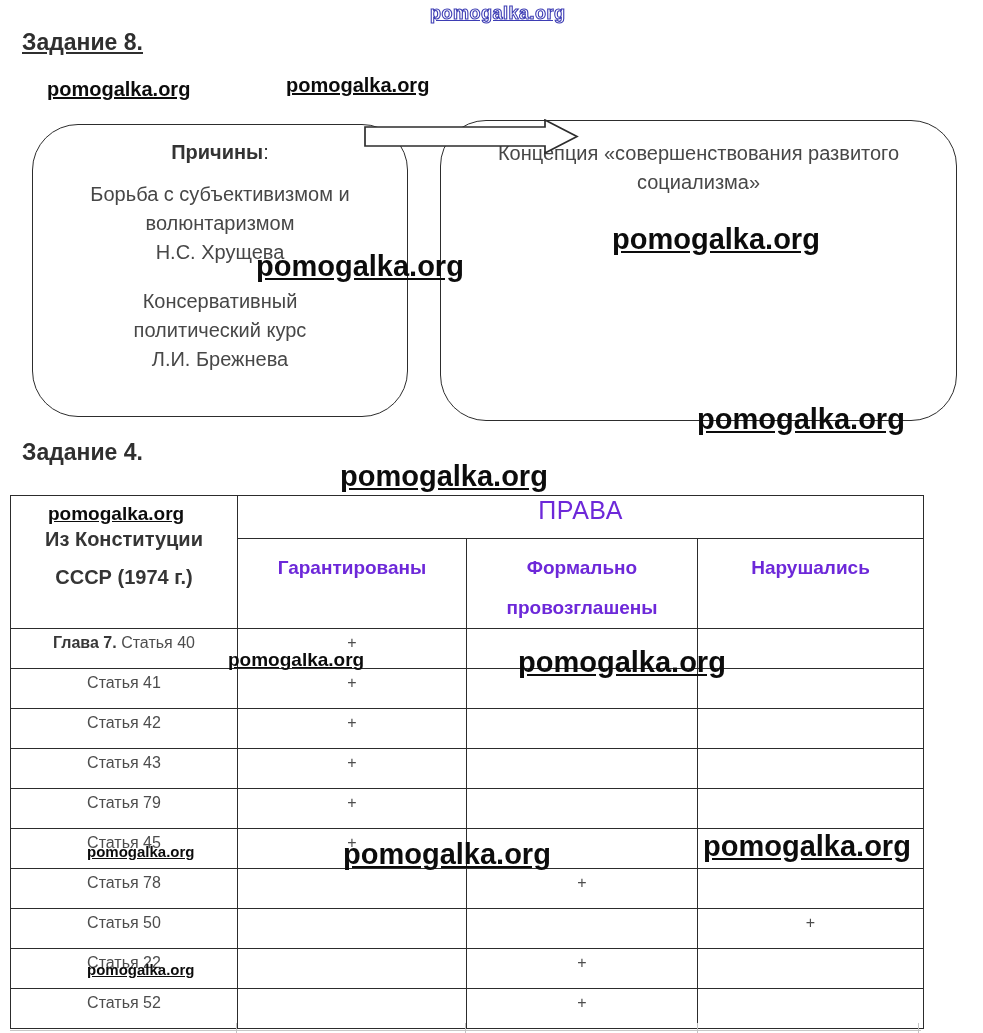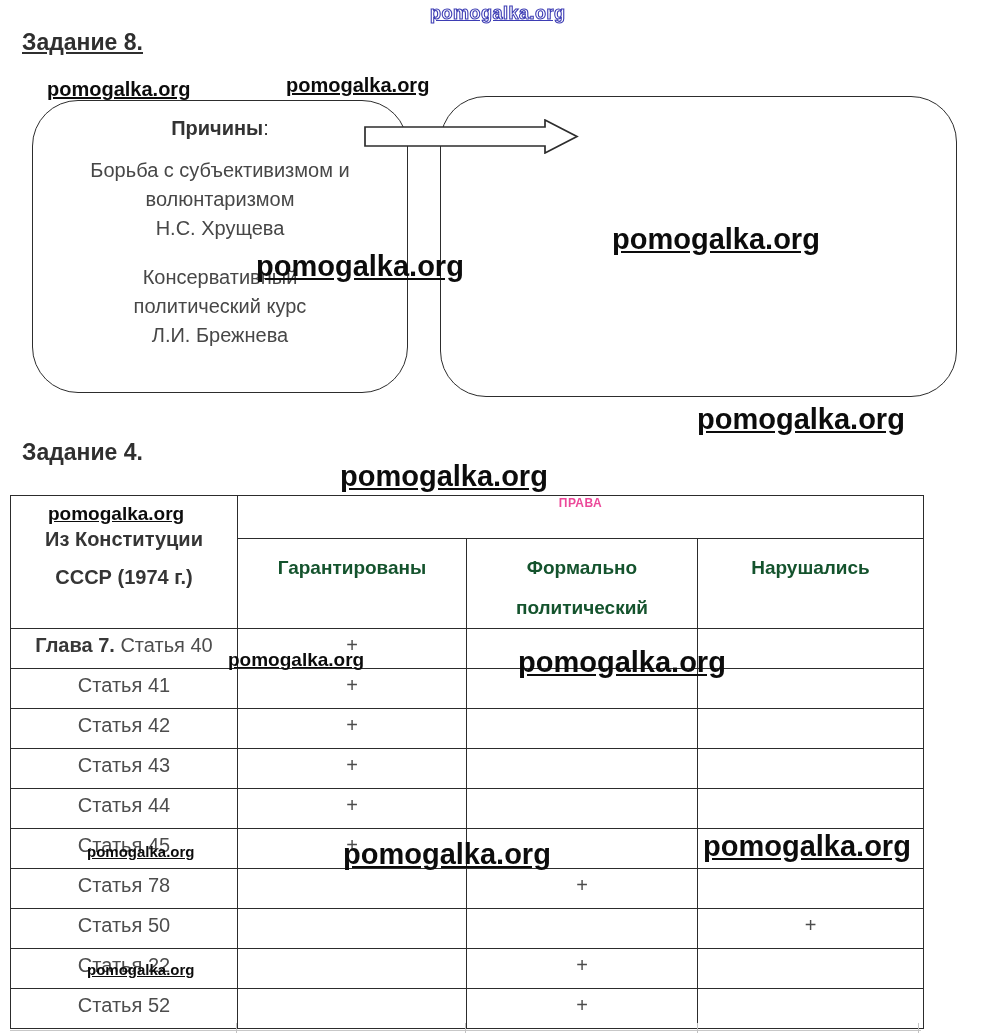--- a/index.html
+++ b/index.html
@@ -25,20 +25,21 @@
 
   
   .flow-box {
     position: absolute;
     border: 1.7px solid #2d2d2d;
     border-radius: 46px;
     background: #ffffff;
     text-align: center;
     color: #474747;
     z-index: 1;
+    margin-top: 24px;
   }
   #causes-box  { left: 32px;  top: 100px; width: 376px; height: 293px; padding: 16px 14px 0 14px; }
   #effect-box  { left: 440px; top: 96px;  width: 517px; height: 301px; padding: 18px 12px 0 12px; }
   .flow-box h2 {
     font-size: 20px;
     font-weight: 700;
     color: #333333;
     margin-bottom: 16px;
   }
   .flow-box h2 .colon { font-weight: 400; }
@@ -78,38 +79,38 @@
   th.corner {
     font-size: 20px;
     font-weight: 700;
     color: #353535;
     line-height: 38px;
     white-space: pre-line;
     padding-top: 24px;
   }
   th.group {
     height: 43px;
-    font-size: 12px;
-    font-weight: 700;
-    color: #ec4899;
+    font-size: 25px;
+    font-weight: 400;
+    color: #6d28d9;
     letter-spacing: 0.5px;
     vertical-align: middle;
   }
   th.sub {
     height: 80px;
     font-size: 19px;
     font-weight: 700;
-    color: #14532d;
+    color: #6d28d9;
     padding-top: 9px;
     line-height: 40px;
     white-space: pre-line;
   }
   tr.data-row { height: 40px; }
   tr.data-row td {
-    font-size: 20px;
+    font-size: 16px;
     color: #4d4d4d;
     padding-top: 5px;
   }
   tr.data-row td .lbl-bold { font-weight: 700; color: #383838; }
   td.plus-cell { font-size: 19px; color: #464646; }
 
   
   .cut-row-line {
     position: absolute;
     left: 10px; top: 1030px;
@@ -154,20 +155,22 @@
     <h2><span>Причины</span><span class="colon">:</span></h2>
     <p>Борьба с субъективизмом и
 волюнтаризмом
 Н.С. Хрущева</p>
     <p>Консервативный
 политический курс
 Л.И. Брежнева</p>
   </div>
 
   <div class="flow-box" id="effect-box">
+    <p class="gap-after">Концепция «совершенствования развитого
+социализма»</p>
   </div>
 
   <div id="arrow-wrap">
     <svg width="215" height="35" viewBox="0 0 215 35">
       <polygon points="1,8 181,8 181,1 213,17.5 181,34 181,27 1,27" fill="#ffffff" stroke="#2d2d2d" stroke-width="1.7" stroke-linejoin="miter"></polygon>
     </svg>
   </div>
 
   <div class="task-title" id="t9-title">Задание 4.</div>
 
@@ -180,21 +183,21 @@
       </colgroup>
     <tbody>
         <tr>
       <th class="corner" rowspan="2">Из Конституции
 СССР (1974 г.)</th>
       <th class="group" colspan="3">ПРАВА</th>
     </tr>
     <tr>
       <th class="sub">Гарантированы</th>
       <th class="sub">Формально
-политический</th>
+провозглашены</th>
       <th class="sub">Нарушались</th>
     </tr>
     <tr class="data-row">
       <td><span class="lbl-bold">Глава 7.</span> <span>Статья 40</span></td>
       <td class="plus-cell">+</td>
       <td class="plus-cell"></td>
       <td class="plus-cell"></td>
     </tr>
     <tr class="data-row">
       <td><span>Статья 41</span></td>
@@ -208,21 +211,21 @@
       <td class="plus-cell"></td>
       <td class="plus-cell"></td>
     </tr>
     <tr class="data-row">
       <td><span>Статья 43</span></td>
       <td class="plus-cell">+</td>
       <td class="plus-cell"></td>
       <td class="plus-cell"></td>
     </tr>
     <tr class="data-row">
-      <td><span>Статья 44</span></td>
+      <td><span>Статья 79</span></td>
       <td class="plus-cell">+</td>
       <td class="plus-cell"></td>
       <td class="plus-cell"></td>
     </tr>
     <tr class="data-row">
       <td><span>Статья 45</span></td>
       <td class="plus-cell">+</td>
       <td class="plus-cell"></td>
       <td class="plus-cell"></td>
     </tr>

